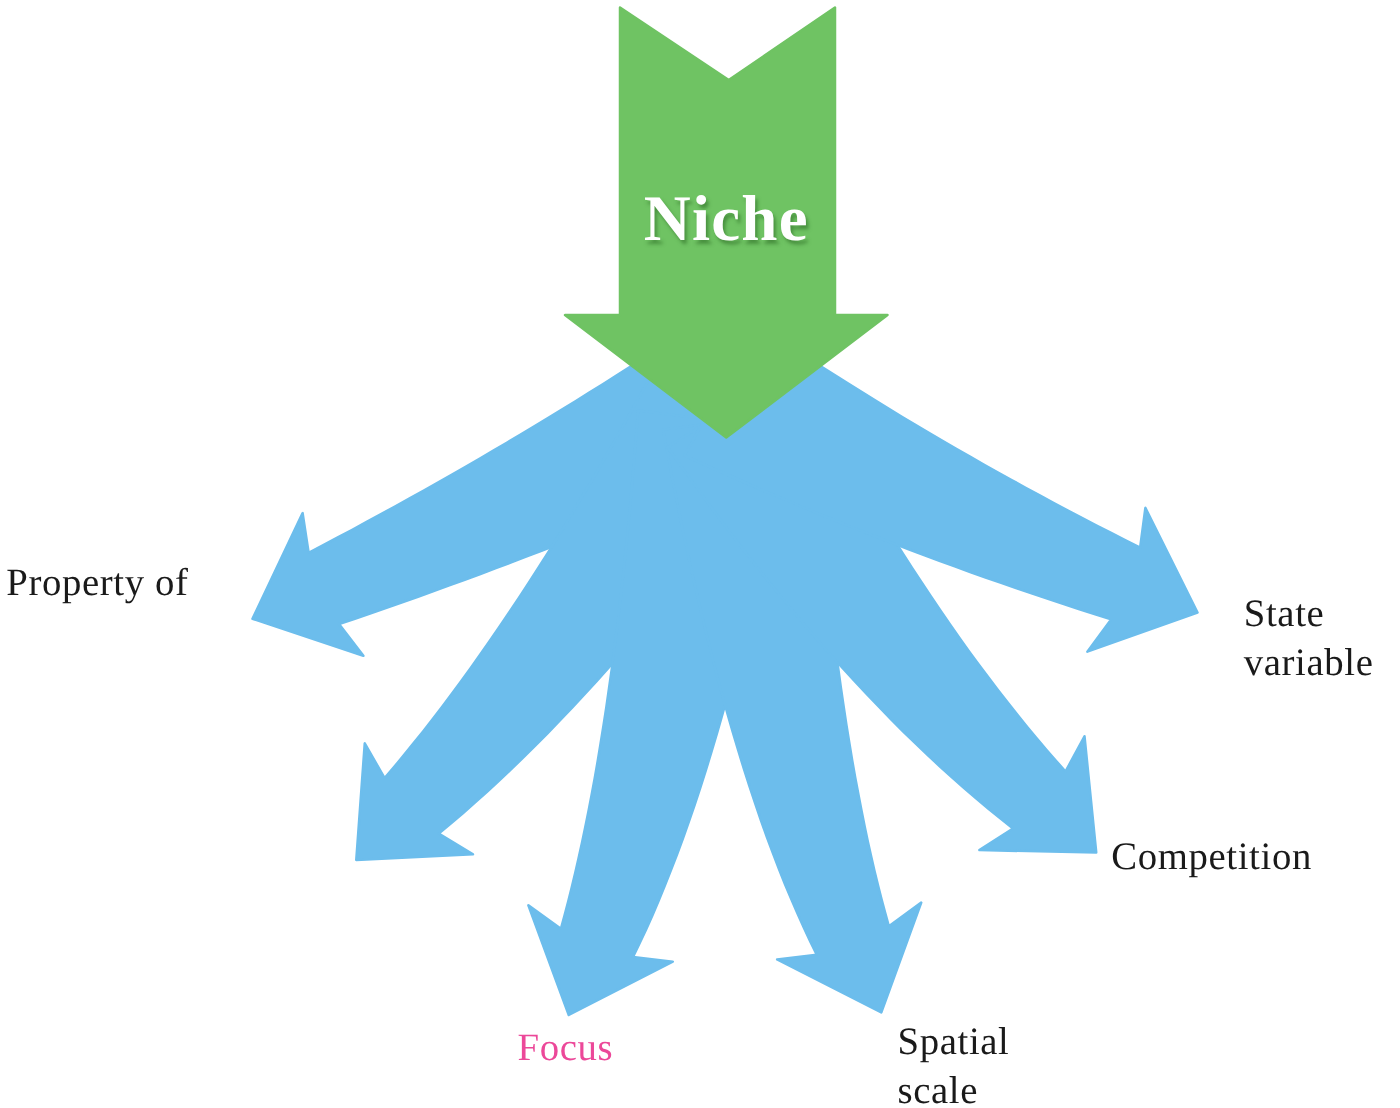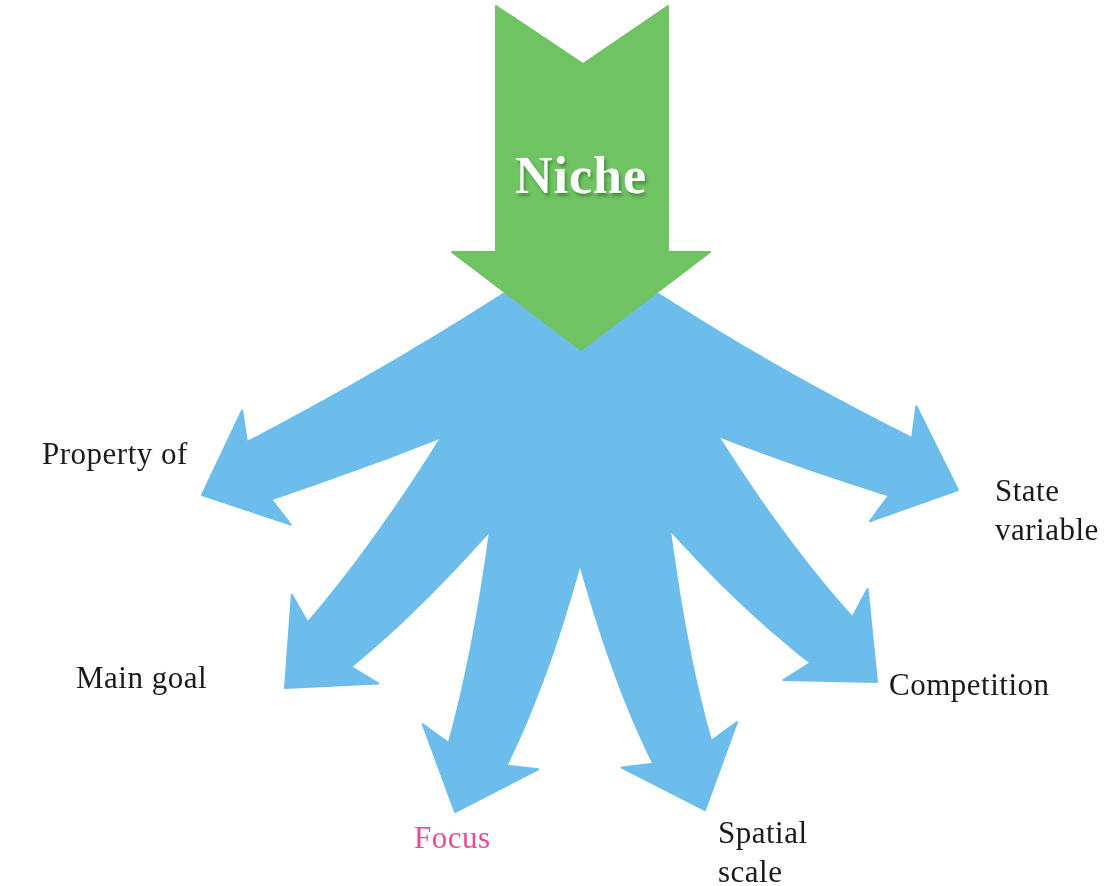--- a/index.html
+++ b/index.html
@@ -12,21 +12,21 @@
   }
   .stage svg{position:absolute;left:0;top:0;}
   .label{
     position:absolute;
     font-size:31px;
     line-height:1.27;
     color:#1a1a1a;
     white-space:pre-line;
     letter-spacing:0.5px;
   }
-  .label-property-of{left:5px;top:434px;margin-left:37px;}
+  .label-property-of{left:5px;top:446px;}
   .label-main-goal{left:76px;top:658px;}
   .label-focus{left:414px;top:818px;}
   .label-spatial-scale{left:718px;top:813px;}
   .label-competition{left:889px;top:665px;text-align:center;}
   .label-state-variable{left:995px;top:471px;}
   .niche-title{
     position:absolute;
     left:581px;top:146px;
     transform:translateX(-50%);
     font-size:52px;
@@ -47,21 +47,20 @@
       <path d="M510.5,328.3L509.0,347.4L507.5,366.1L505.9,384.5L504.3,402.6L502.6,420.4L500.9,437.8L499.1,455.0L497.2,471.8L495.3,488.3L493.4,504.5L491.3,520.4L489.3,536.0L487.1,551.3L485.0,566.2L482.7,580.9L480.4,595.2L478.1,609.2L475.7,622.9L473.2,636.3L470.7,649.4L468.1,662.2L465.5,674.7L462.8,686.8L460.1,698.7L457.3,710.2L454.5,721.4L451.6,732.4L448.7,743.0L422.7,724.2L455.0,812.0L538.2,769.3L506.4,765.5L511.6,754.8L516.8,743.7L521.9,732.3L526.9,720.6L531.8,708.6L536.7,696.2L541.6,683.6L546.4,670.6L551.1,657.3L555.8,643.6L560.4,629.7L564.9,615.4L569.4,600.8L573.8,585.9L578.2,570.6L582.5,555.1L586.7,539.2L590.9,523.0L595.0,506.5L599.1,489.7L603.1,472.6L607.1,455.1L610.9,437.3L614.8,419.2L618.5,400.8L622.3,382.1L625.9,363.0L629.5,343.7Z" fill="#6cbdec" stroke="#6cbdec" stroke-width="2" stroke-linejoin="round"></path>
       <path d="M530.5,343.7L534.1,363.0L537.7,382.1L541.5,400.8L545.2,419.2L549.1,437.3L552.9,455.0L556.9,472.5L560.9,489.6L564.9,506.3L569.1,522.8L573.2,538.9L577.5,554.8L581.8,570.3L586.1,585.4L590.6,600.3L595.0,614.8L599.6,629.0L604.2,642.9L608.8,656.4L613.5,669.6L618.3,682.5L623.1,695.1L628.0,707.4L633.0,719.3L638.0,730.9L643.1,742.1L648.2,753.1L653.4,763.7L621.7,767.6L705.0,810.0L737.0,722.1L711.1,741.0L708.2,730.5L705.3,719.7L702.5,708.6L699.7,697.2L697.0,685.5L694.3,673.4L691.7,661.1L689.2,648.4L686.7,635.4L684.2,622.1L681.8,608.5L679.5,594.6L677.2,580.3L675.0,565.7L672.8,550.8L670.7,535.6L668.6,520.1L666.6,504.3L664.7,488.1L662.7,471.6L660.9,454.8L659.1,437.7L657.4,420.3L655.7,402.5L654.1,384.5L652.5,366.1L651.0,347.3L649.5,328.3Z" fill="#6cbdec" stroke="#6cbdec" stroke-width="2" stroke-linejoin="round"></path>
       <path d="M534.0,357.6L544.0,371.7L554.0,385.5L564.0,399.2L574.0,412.6L584.0,425.8L593.9,438.7L603.9,451.4L613.8,463.8L623.8,476.0L633.7,488.0L643.6,499.8L653.5,511.3L663.4,522.6L673.3,533.6L683.2,544.4L693.1,554.9L702.9,565.2L712.7,575.3L722.6,585.2L732.4,594.7L742.2,604.1L752.0,613.2L761.8,622.1L771.5,630.7L781.3,639.1L791.0,647.2L800.7,655.1L810.4,662.8L783.5,680.1L877.0,682.0L867.6,589.0L852.4,617.2L844.8,608.6L837.1,599.8L829.5,590.8L821.8,581.6L814.1,572.1L806.5,562.5L798.8,552.6L791.1,542.5L783.4,532.2L775.7,521.7L768.0,511.0L760.3,500.0L752.6,488.8L744.9,477.4L737.2,465.8L729.4,453.9L721.7,441.9L714.0,429.6L706.2,417.1L698.4,404.3L690.7,391.4L682.9,378.2L675.1,364.8L667.3,351.2L659.5,337.3L651.7,323.2L643.9,308.9L636.0,294.4Z" fill="#6cbdec" stroke="#6cbdec" stroke-width="2" stroke-linejoin="round"></path>
       <path d="M547.6,364.3L559.3,369.7L571.0,375.0L582.8,380.2L594.6,385.4L606.5,390.6L618.4,395.7L630.3,400.7L642.2,405.7L654.2,410.7L666.3,415.6L678.3,420.5L690.4,425.3L702.6,430.0L714.7,434.7L726.9,439.4L739.2,444.0L751.5,448.6L763.8,453.1L776.1,457.6L788.5,462.0L800.9,466.3L813.4,470.7L825.9,474.9L838.4,479.1L851.0,483.3L863.6,487.4L876.2,491.5L888.9,495.5L869.9,521.3L958.0,490.0L916.3,406.3L912.1,438.1L900.5,432.2L888.9,426.3L877.3,420.4L865.9,414.4L854.4,408.4L843.1,402.4L831.8,396.3L820.5,390.2L809.3,384.0L798.1,377.8L787.0,371.6L776.0,365.3L765.0,359.0L754.0,352.7L743.1,346.3L732.3,339.8L721.5,333.4L710.8,326.9L700.1,320.3L689.5,313.7L678.9,307.1L668.4,300.4L657.9,293.8L647.5,287.0L637.2,280.2L626.8,273.4L616.6,266.6L606.4,259.7Z" fill="#6cbdec" stroke="#6cbdec" stroke-width="2" stroke-linejoin="round"></path>
       <path d="M496,6 L583,64 L668,6 L668,252 L710,252 L581,350 L452,252 L496,252 Z" fill="#6fc363" stroke="#6fc363" stroke-width="2" stroke-linejoin="round"></path>
     </svg>
 
   <div class="niche-title" style="color: rgb(255, 255, 255);">Niche</div>
 
   <div class="label label-property-of" style="color: rgb(26, 26, 26);">Property of</div>
-  <div class="label label-main-goal" style="color: rgb(26, 26, 26);">Main goal</div>
   <div class="label label-focus" style="color: #ec4899;">Focus</div>
   <div class="label label-spatial-scale" style="color: rgb(26, 26, 26);">Spatial
 scale</div>
   <div class="label label-competition" style="color: rgb(26, 26, 26);">Competition</div>
   <div class="label label-state-variable" style="color: rgb(26, 26, 26);">State
 variable</div>
 
 </div>
 
 </body></html>

